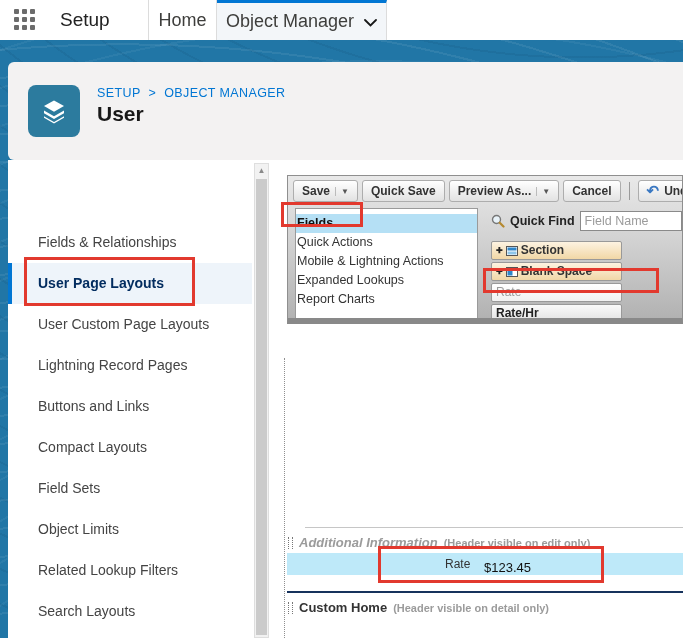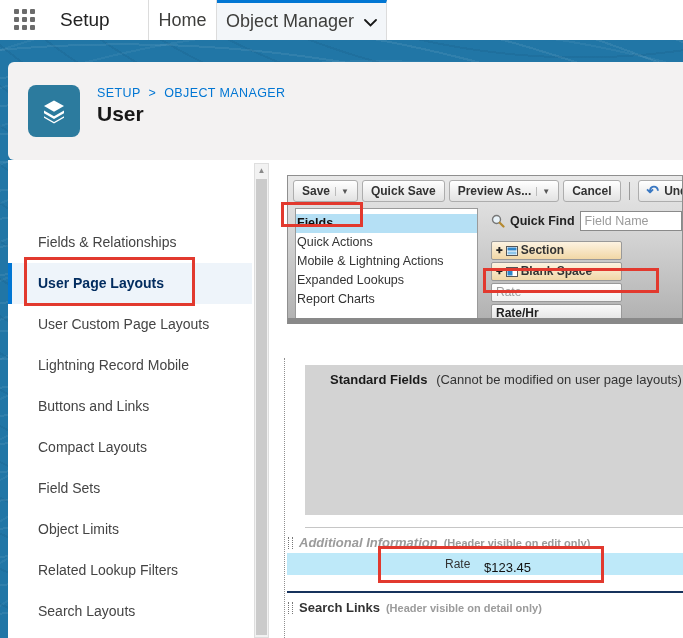--- a/index.html
+++ b/index.html
@@ -161,21 +161,21 @@
       <span>&gt;</span>
       <span>OBJECT MANAGER</span>
     </div>
     <div class="page-title">User</div>
   </div>
 
   <div class="sidebar">
     <div class="side-item" style="top:62px">Fields &amp; Relationships</div>
     <div class="side-item active" style="top:103px">User Page Layouts</div>
     <div class="side-item" style="top:144px">User Custom Page Layouts</div>
-    <div class="side-item" style="top:185px">Lightning Record Mobile</div>
+    <div class="side-item" style="top:185px">Lightning Record Pages</div>
     <div class="side-item" style="top:226px">Buttons and Links</div>
     <div class="side-item" style="top:267px">Compact Layouts</div>
     <div class="side-item" style="top:308px">Field Sets</div>
     <div class="side-item" style="top:349px">Object Limits</div>
     <div class="side-item" style="top:390px">Related Lookup Filters</div>
     <div class="side-item" style="top:431px">Search Layouts</div>
   </div>
 
   <div class="main">
 
@@ -252,43 +252,39 @@
 
           <div class="pal-item pal-field">
             <span>Rate/Hr</span>
           </div>
         </div>
       </div>
     </div>
 
     <div class="dotline"></div>
 
-    <div class="std-box">
-      <b>Standard Fields</b>
-      <span>(Cannot be modified on user page layouts)</span>
-    </div>
 
     <div class="ai-hairline"></div>
 
     <div class="sec-head ai-head">
       <span class="handle"></span>
       <span class="sec-title-gray">Additional Information</span>
       <span class="sec-note">(Header visible on edit only)</span>
     </div>
 
     <div class="field-row">
       <span class="flabel">Rate</span>
       <span class="fvalue">$123.45</span>
     </div>
 
     <div class="navy-line"></div>
 
     <div class="sec-head cl-head">
       <span class="handle"></span>
-      <span class="sec-title-dark">Search Links</span>
+      <span class="sec-title-dark">Custom Home</span>
       <span class="sec-note">(Header visible on detail only)</span>
     </div>
   </div>
 
   <div class="anno anno1"></div>
   <div class="anno anno2"></div>
   <div class="anno anno3"></div>
   <div class="anno anno4"></div>
 
 </div>

